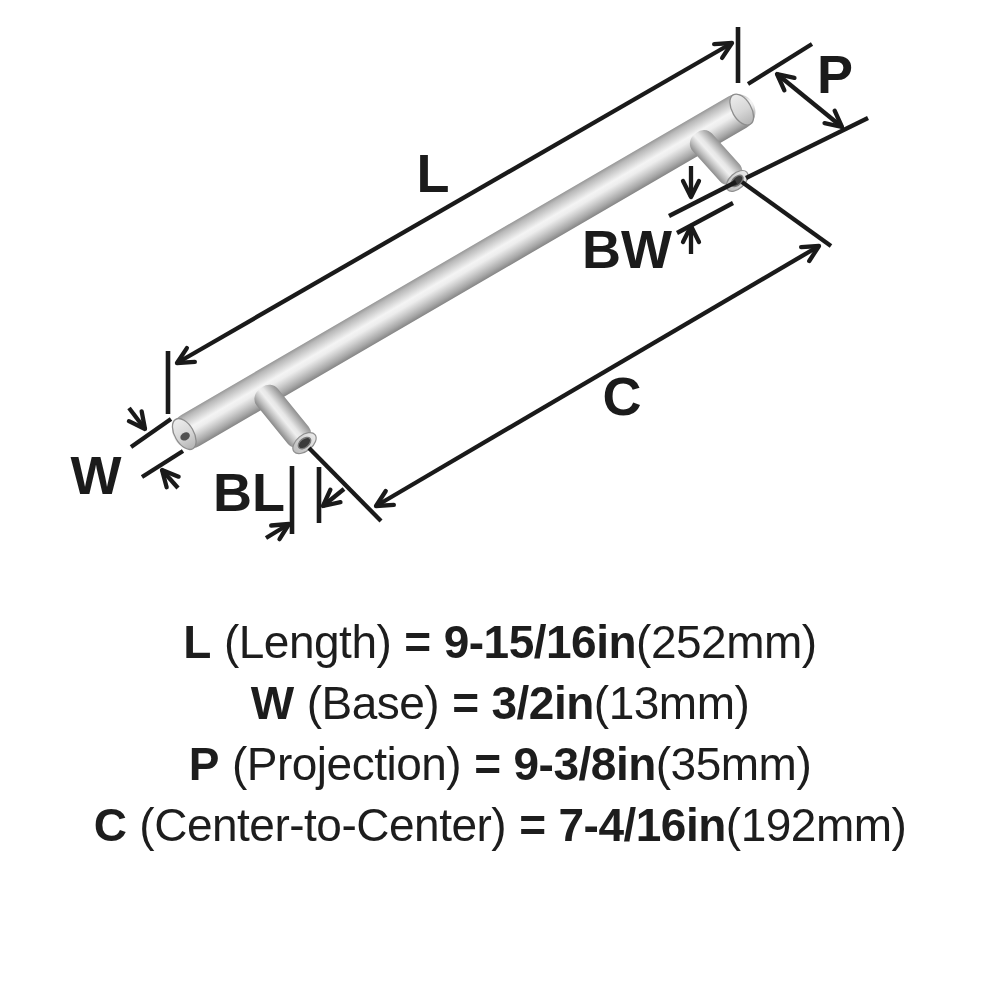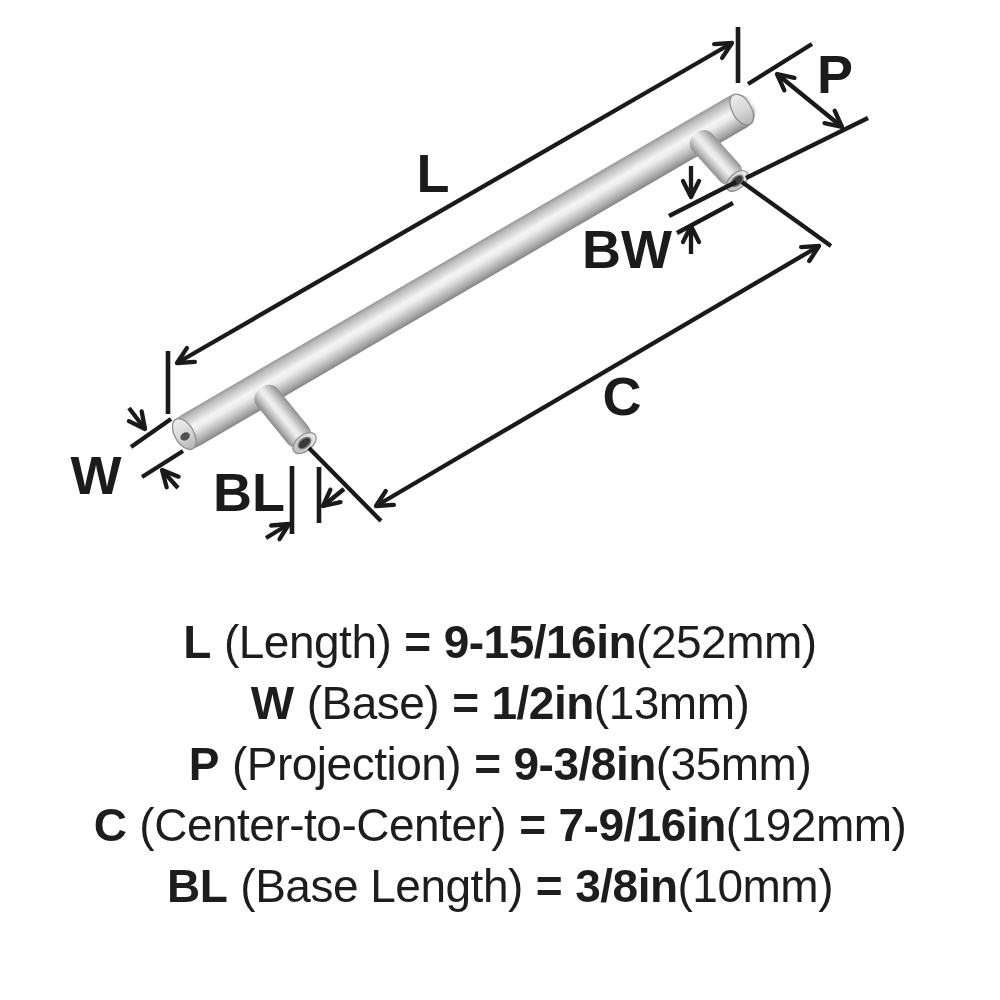--- a/index.html
+++ b/index.html
@@ -149,26 +149,23 @@
       <line x1="344" y1="489" x2="323" y2="506" marker-end="url(#ah)"></line>
     </g>
     <text class="dim-label" x="249" y="511">BL</text>
   </svg>
 
   <div class="specs">
     <div class="spec-line">
       <span class="sb gap">L</span><span class="sr gap">(Length)</span><span class="sb gap">=</span><span class="sb">9-15/16in</span><span class="sr">(252mm)</span>
     </div>
     <div class="spec-line">
-      <span class="sb gap">W</span><span class="sr gap">(Base)</span><span class="sb gap">=</span><span class="sb">1/2in</span><span class="sr">(13mm)</span>
+      <span class="sb gap">W</span><span class="sr gap">(Base)</span><span class="sb gap">=</span><span class="sb">3/2in</span><span class="sr">(13mm)</span>
     </div>
     <div class="spec-line">
       <span class="sb gap">P</span><span class="sr gap">(Projection)</span><span class="sb gap">=</span><span class="sb">9-3/8in</span><span class="sr">(35mm)</span>
     </div>
     <div class="spec-line">
-      <span class="sb gap">C</span><span class="sr gap">(Center-to-Center)</span><span class="sb gap">=</span><span class="sb">7-9/16in</span><span class="sr">(192mm)</span>
-    </div>
-    <div class="spec-line">
-      <span class="sb gap">BL</span><span class="sr gap">(Base Length)</span><span class="sb gap">=</span><span class="sb">3/8in</span><span class="sr">(10mm)</span>
+      <span class="sb gap">C</span><span class="sr gap">(Center-to-Center)</span><span class="sb gap">=</span><span class="sb">7-4/16in</span><span class="sr">(192mm)</span>
     </div>
   </div>
 
 </div>
 
 </body></html>

